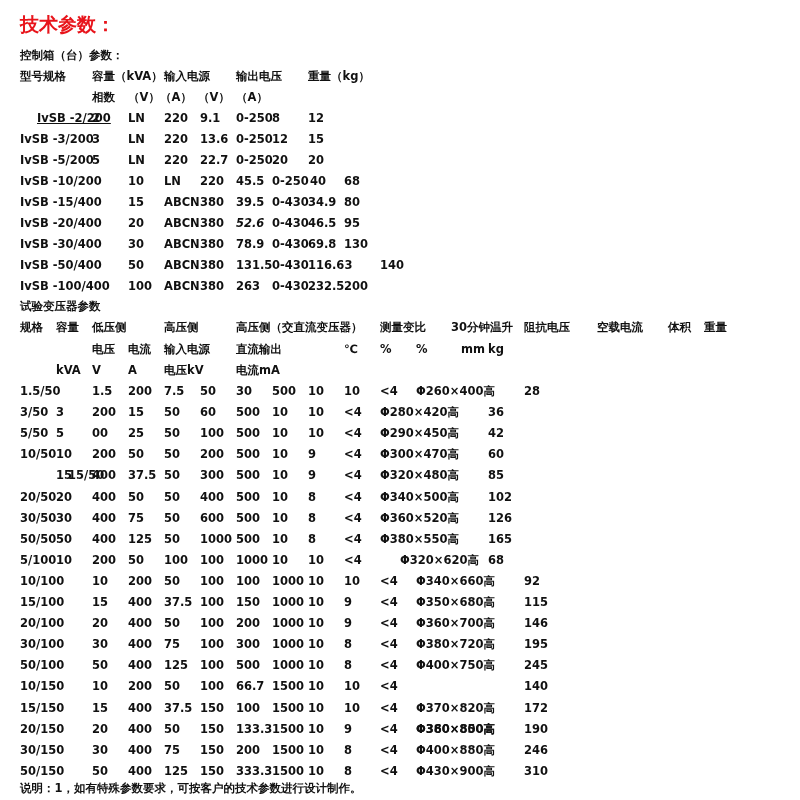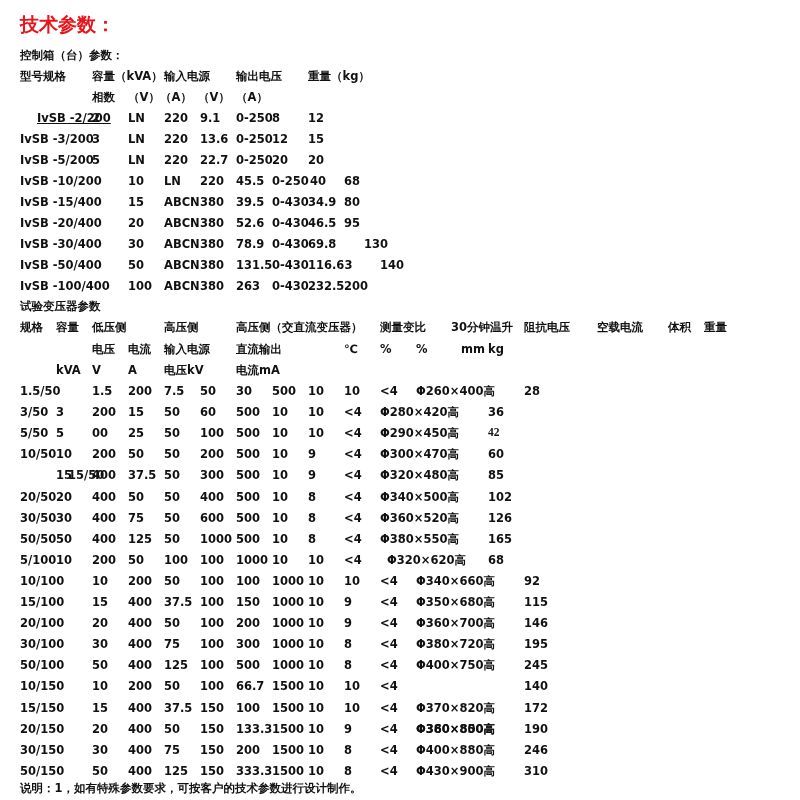--- a/index.html
+++ b/index.html
@@ -83,34 +83,34 @@
       <span style="left: 236px;">39.5</span>
       <span style="left: 272px;">0-430</span>
       <span style="left: 308px;">34.9</span>
       <span style="left: 344px;">80</span>
     </div>
     <div class="line b" style="top: 216px;">
       <span style="left: 20px;">IvSB -20/400</span>
       <span style="left: 128px;">20</span>
       <span style="left: 164px;">ABCN</span>
       <span style="left: 200px;">380</span>
-      <span style="left: 236px;">52.6</span>
+      <span style="left: 236px; font-style: italic;">52.6</span>
       <span style="left: 272px;">0-430</span>
       <span style="left: 308px;">46.5</span>
       <span style="left: 344px;">95</span>
     </div>
     <div class="line b" style="top: 237px;">
       <span style="left: 20px;">IvSB -30/400</span>
       <span style="left: 128px;">30</span>
       <span style="left: 164px;">ABCN</span>
       <span style="left: 200px;">380</span>
       <span style="left: 236px;">78.9</span>
       <span style="left: 272px;">0-430</span>
       <span style="left: 308px;">69.8</span>
-      <span style="left: 364px;">130</span>
+      <span style="left: 344px;">130</span>
     </div>
     <div class="line b" style="top: 258px;">
       <span style="left: 20px;">IvSB -50/400</span>
       <span style="left: 128px;">50</span>
       <span style="left: 164px;">ABCN</span>
       <span style="left: 200px;">380</span>
       <span style="left: 236px;">131.5</span>
       <span style="left: 272px;">0-430</span>
       <span style="left: 308px;">116.63</span>
       <span style="left: 380px;">140</span>
@@ -196,21 +196,21 @@
       <span style="left: 56px;">5</span>
       <span style="left: 92px;">00</span>
       <span style="left: 128px;">25</span>
       <span style="left: 164px;">50</span>
       <span style="left: 200px;">100</span>
       <span style="left: 236px;">500</span>
       <span style="left: 272px;">10</span>
       <span style="left: 308px;">10</span>
       <span style="left: 344px;">&lt;4</span>
       <span style="left: 380px;">Φ290×450高</span>
-      <span style="left: 488px; font-family: Liberation Serif, serif;">42</span>
+      <span style="left: 488px;">42</span>
     </div>
     <div class="line b" style="top: 447.3px;">
       <span style="left: 20px;">10/50</span>
       <span style="left: 56px;">10</span>
       <span style="left: 92px;">200</span>
       <span style="left: 128px;">50</span>
       <span style="left: 164px;">50</span>
       <span style="left: 200px;">200</span>
       <span style="left: 236px;">500</span>
       <span style="left: 272px;">10</span>
@@ -279,21 +279,21 @@
       <span style="left: 20px;">5/100</span>
       <span style="left: 56px;">10</span>
       <span style="left: 92px;">200</span>
       <span style="left: 128px;">50</span>
       <span style="left: 164px;">100</span>
       <span style="left: 200px;">100</span>
       <span style="left: 236px;">1000</span>
       <span style="left: 272px;">10</span>
       <span style="left: 308px;">10</span>
       <span style="left: 344px;">&lt;4</span>
-      <span style="left: 387px;">Φ320×620高</span>
+      <span style="left: 400px;">Φ320×620高</span>
       <span style="left: 488px;">68</span>
     </div>
     <div class="line b" style="top: 573.9px;">
       <span style="left: 20px;">10/100</span>
       <span style="left: 92px;">10</span>
       <span style="left: 128px;">200</span>
       <span style="left: 164px;">50</span>
       <span style="left: 200px;">100</span>
       <span style="left: 236px;">100</span>
       <span style="left: 272px;">1000</span>

